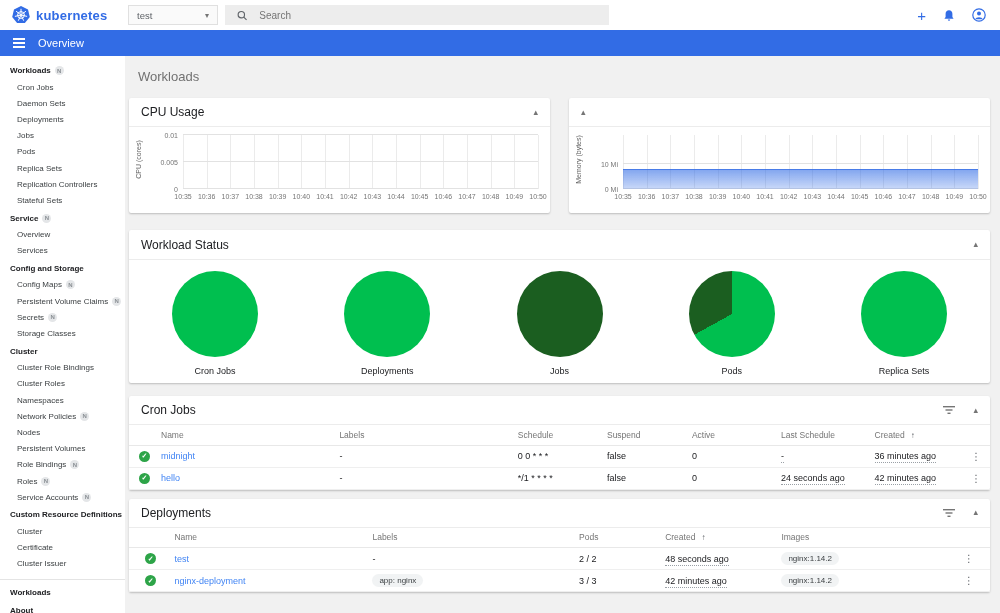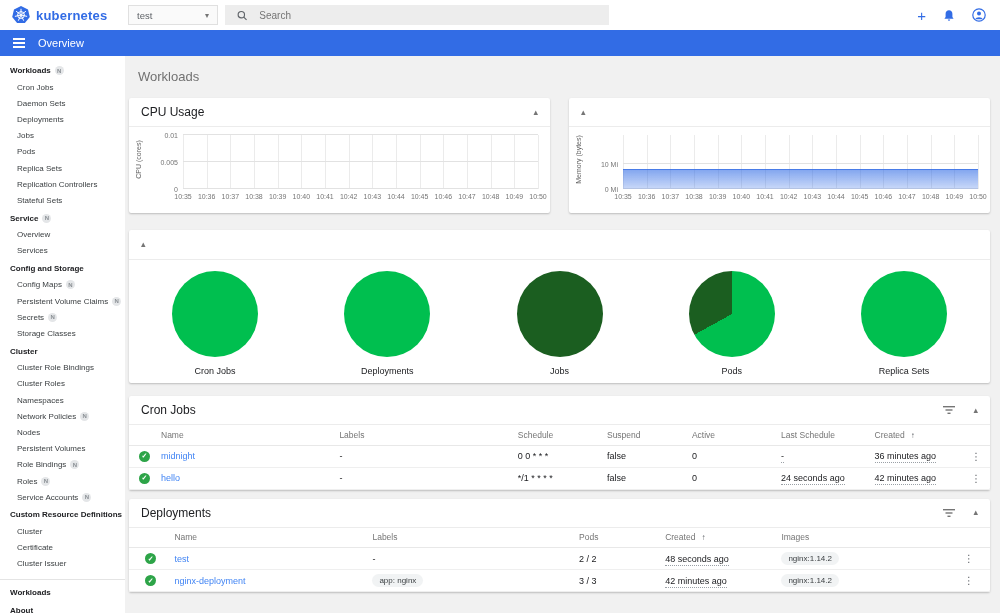--- a/index.html
+++ b/index.html
@@ -369,20 +369,21 @@
               <div class="gridh" style="bottom: 46.5116%;"></div>
               <span class="ytick" style="bottom: 46.5116%;">10 Mi</span>
               <div class="area" style="height: 36.2791%;"></div>
             </div>
         </div>
       </section>
     </div>
 
     <section class="card status-card">
       <div class="card-header" style="height:30px">
+        <span class="card-title">Workload Status</span>
         <span class="header-icons">
           <span class="chev">▴</span>
         </span>
       </div>
       <div class="status-body">
           <div class="pie-col">
             <div class="pie" style="background: conic-gradient(rgb(0, 191, 79) 0%, rgb(0, 191, 79) 100%);"></div>
             <div class="pie-label">Cron Jobs</div>
           </div>
           <div class="pie-col">

